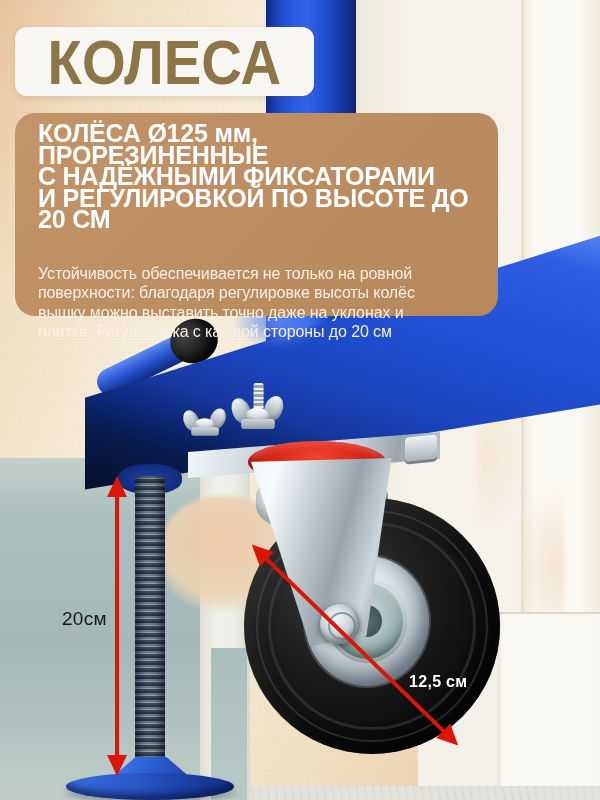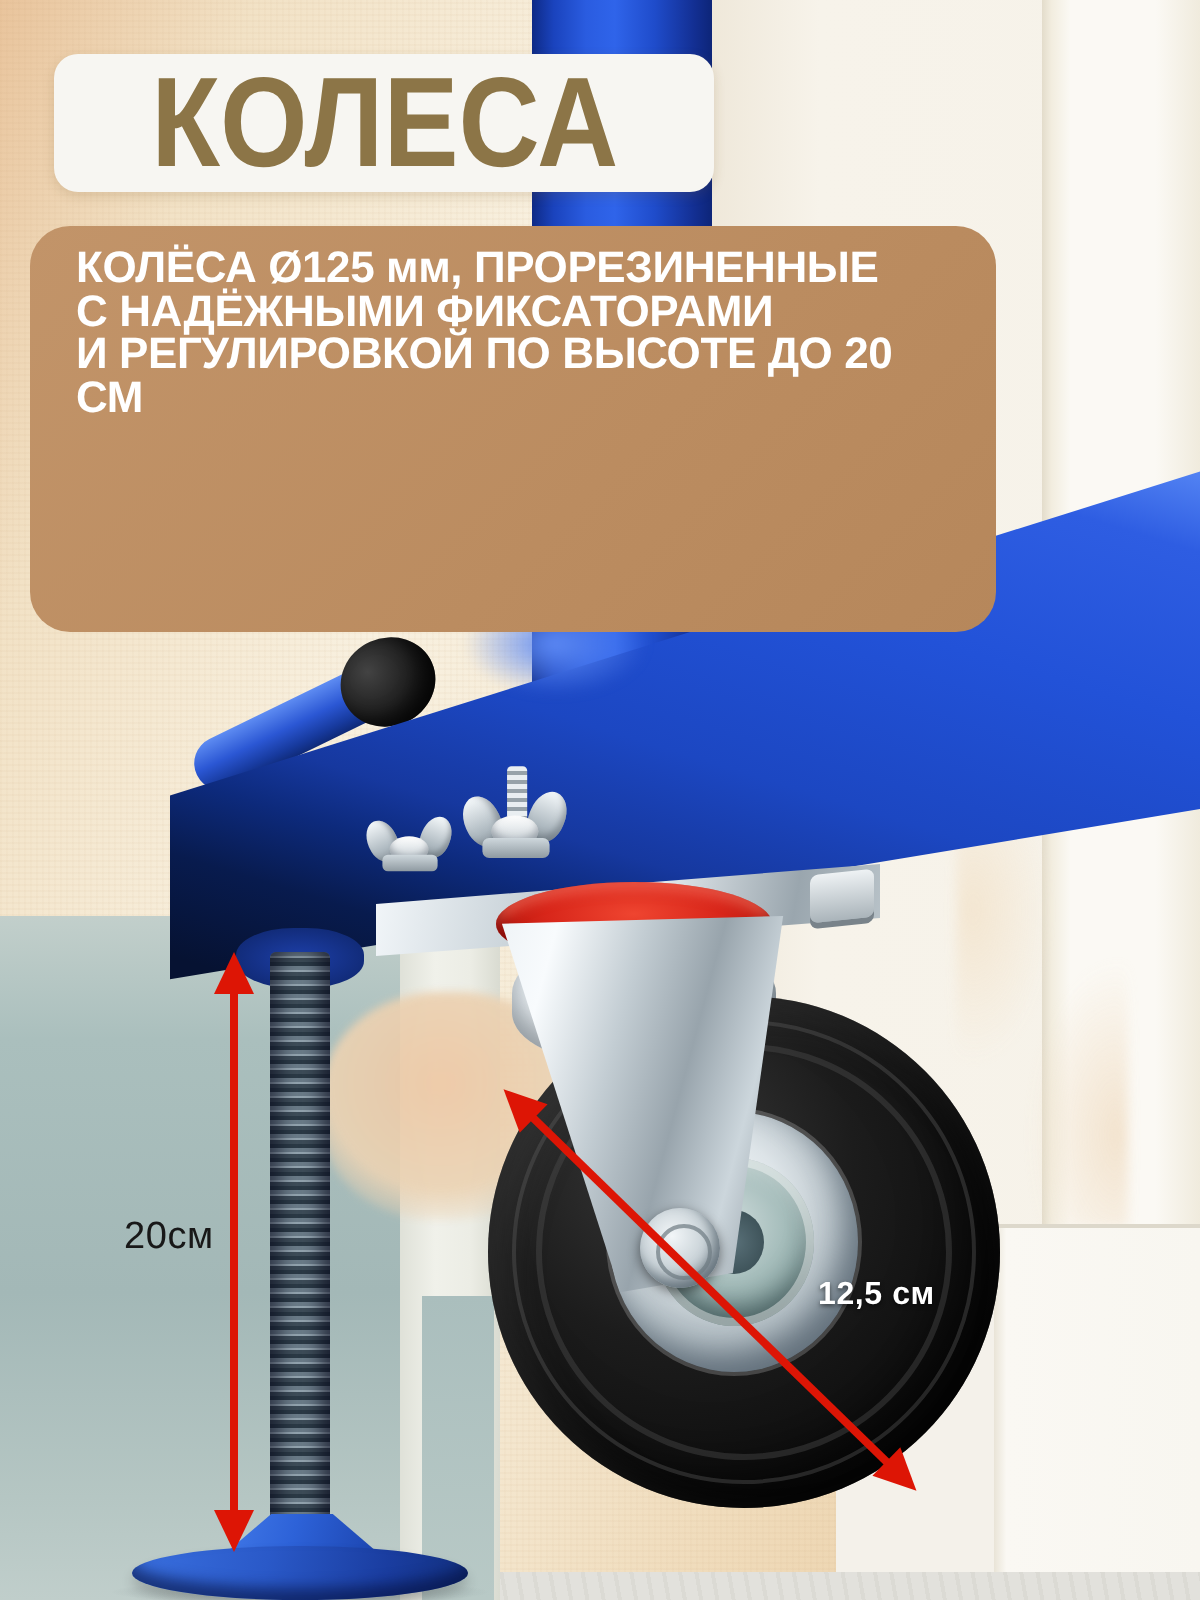--- a/index.html
+++ b/index.html
@@ -119,33 +119,33 @@
   .arrow-height::before, .arrow-height::after { content:''; position:absolute; left:-8px;
     border-left:10px solid transparent; border-right:10px solid transparent; }
   .arrow-height::before { top:-19px; border-bottom:21px solid #dd1505; }
   .arrow-height::after  { bottom:-19px; border-top:21px solid #dd1505; }
   .arrow-dia { left:230px; top:643px; width:250px; height:4px; transform:rotate(44.2deg); }
   .arrow-dia::before, .arrow-dia::after { content:''; position:absolute; top:-8px;
     border-top:10px solid transparent; border-bottom:10px solid transparent; }
   .arrow-dia::before { left:-19px; border-right:21px solid #dd1505; }
   .arrow-dia::after  { right:-19px; border-left:21px solid #dd1505; }
   .label-height { left:62px; top:608px; font-size:19px; font-weight:normal; color:#181818; letter-spacing:.3px; }
-  .label-dia { left:409px; top:639px; font-size:16px; font-weight:bold; color:#ffffff;
+  .label-dia { left:409px; top:673px; font-size:16px; font-weight:bold; color:#ffffff;
     text-shadow:0 1px 2px rgba(0,0,0,.55); letter-spacing:.3px; }
 
   
-  .title-badge { left:15px; top:27px; width:330px; height:69px; border-radius:12px;
+  .title-badge { left:15px; top:27px; width:299px; height:69px; border-radius:12px;
     background:#f7f6f2; box-shadow:0 2px 6px rgba(120,90,40,.18);
-    display:flex; align-items:center; justify-content:center;margin-left:12px; }
+    display:flex; align-items:center; justify-content:center; }
   .title-text { position:static !important; color:#8c7547; font-weight:bold; font-size:58px;
     transform:scale(.97,1.1); letter-spacing:0; line-height:1; }
   .info-card { left:15px; top:113px; width:483px; height:203px; border-radius:20px;
     background:linear-gradient(135deg,#c29469 0%,#bb8c60 60%,#b6875b 100%); }
   .card-headline { position:static !important; display:block; margin:10px 0 0; padding:0 20px 0 23px;
-    font-size:22px; font-weight:bold; color:#ffffff; line-height:21.6px;
+    font-size:25px; font-weight:bold; color:#ffffff; line-height:21.6px;
     letter-spacing:-.2px; white-space:pre-line; }
   .card-desc { position:static !important; display:block; margin:33px 0 0; padding:0 16px 0 23px;
     font-size:16px; font-weight:normal; color:#f9f0e5; line-height:19.4px;
     letter-spacing:-.1px; white-space:pre-line; }
 </style>
 </head>
 <body>
 
 <div id="canvas">
 
@@ -202,18 +202,22 @@
 
   <div class="dim-line arrow-height"></div>
   <div class="label-height">20см</div>
   <div class="dim-line arrow-dia"></div>
   <div class="label-dia">12,5 см</div>
 
   <div class="info-card">
     <span class="card-headline">КОЛЁСА Ø125 мм, ПРОРЕЗИНЕННЫЕ
 С НАДЁЖНЫМИ ФИКСАТОРАМИ
 И РЕГУЛИРОВКОЙ ПО ВЫСОТЕ ДО 20 СМ</span>
+    <span class="card-desc">Устойчивость обеспечивается не только на ровной
+поверхности: благодаря регулировке высоты колёс
+вышку можно выставить точно даже на уклонах и
+плитке. Регулировка с каждой стороны до 20 см</span>
   </div>
   <div class="title-badge">
     <span class="title-text">КОЛЕСА</span>
   </div>
 
 </div>
 
 </body></html>

